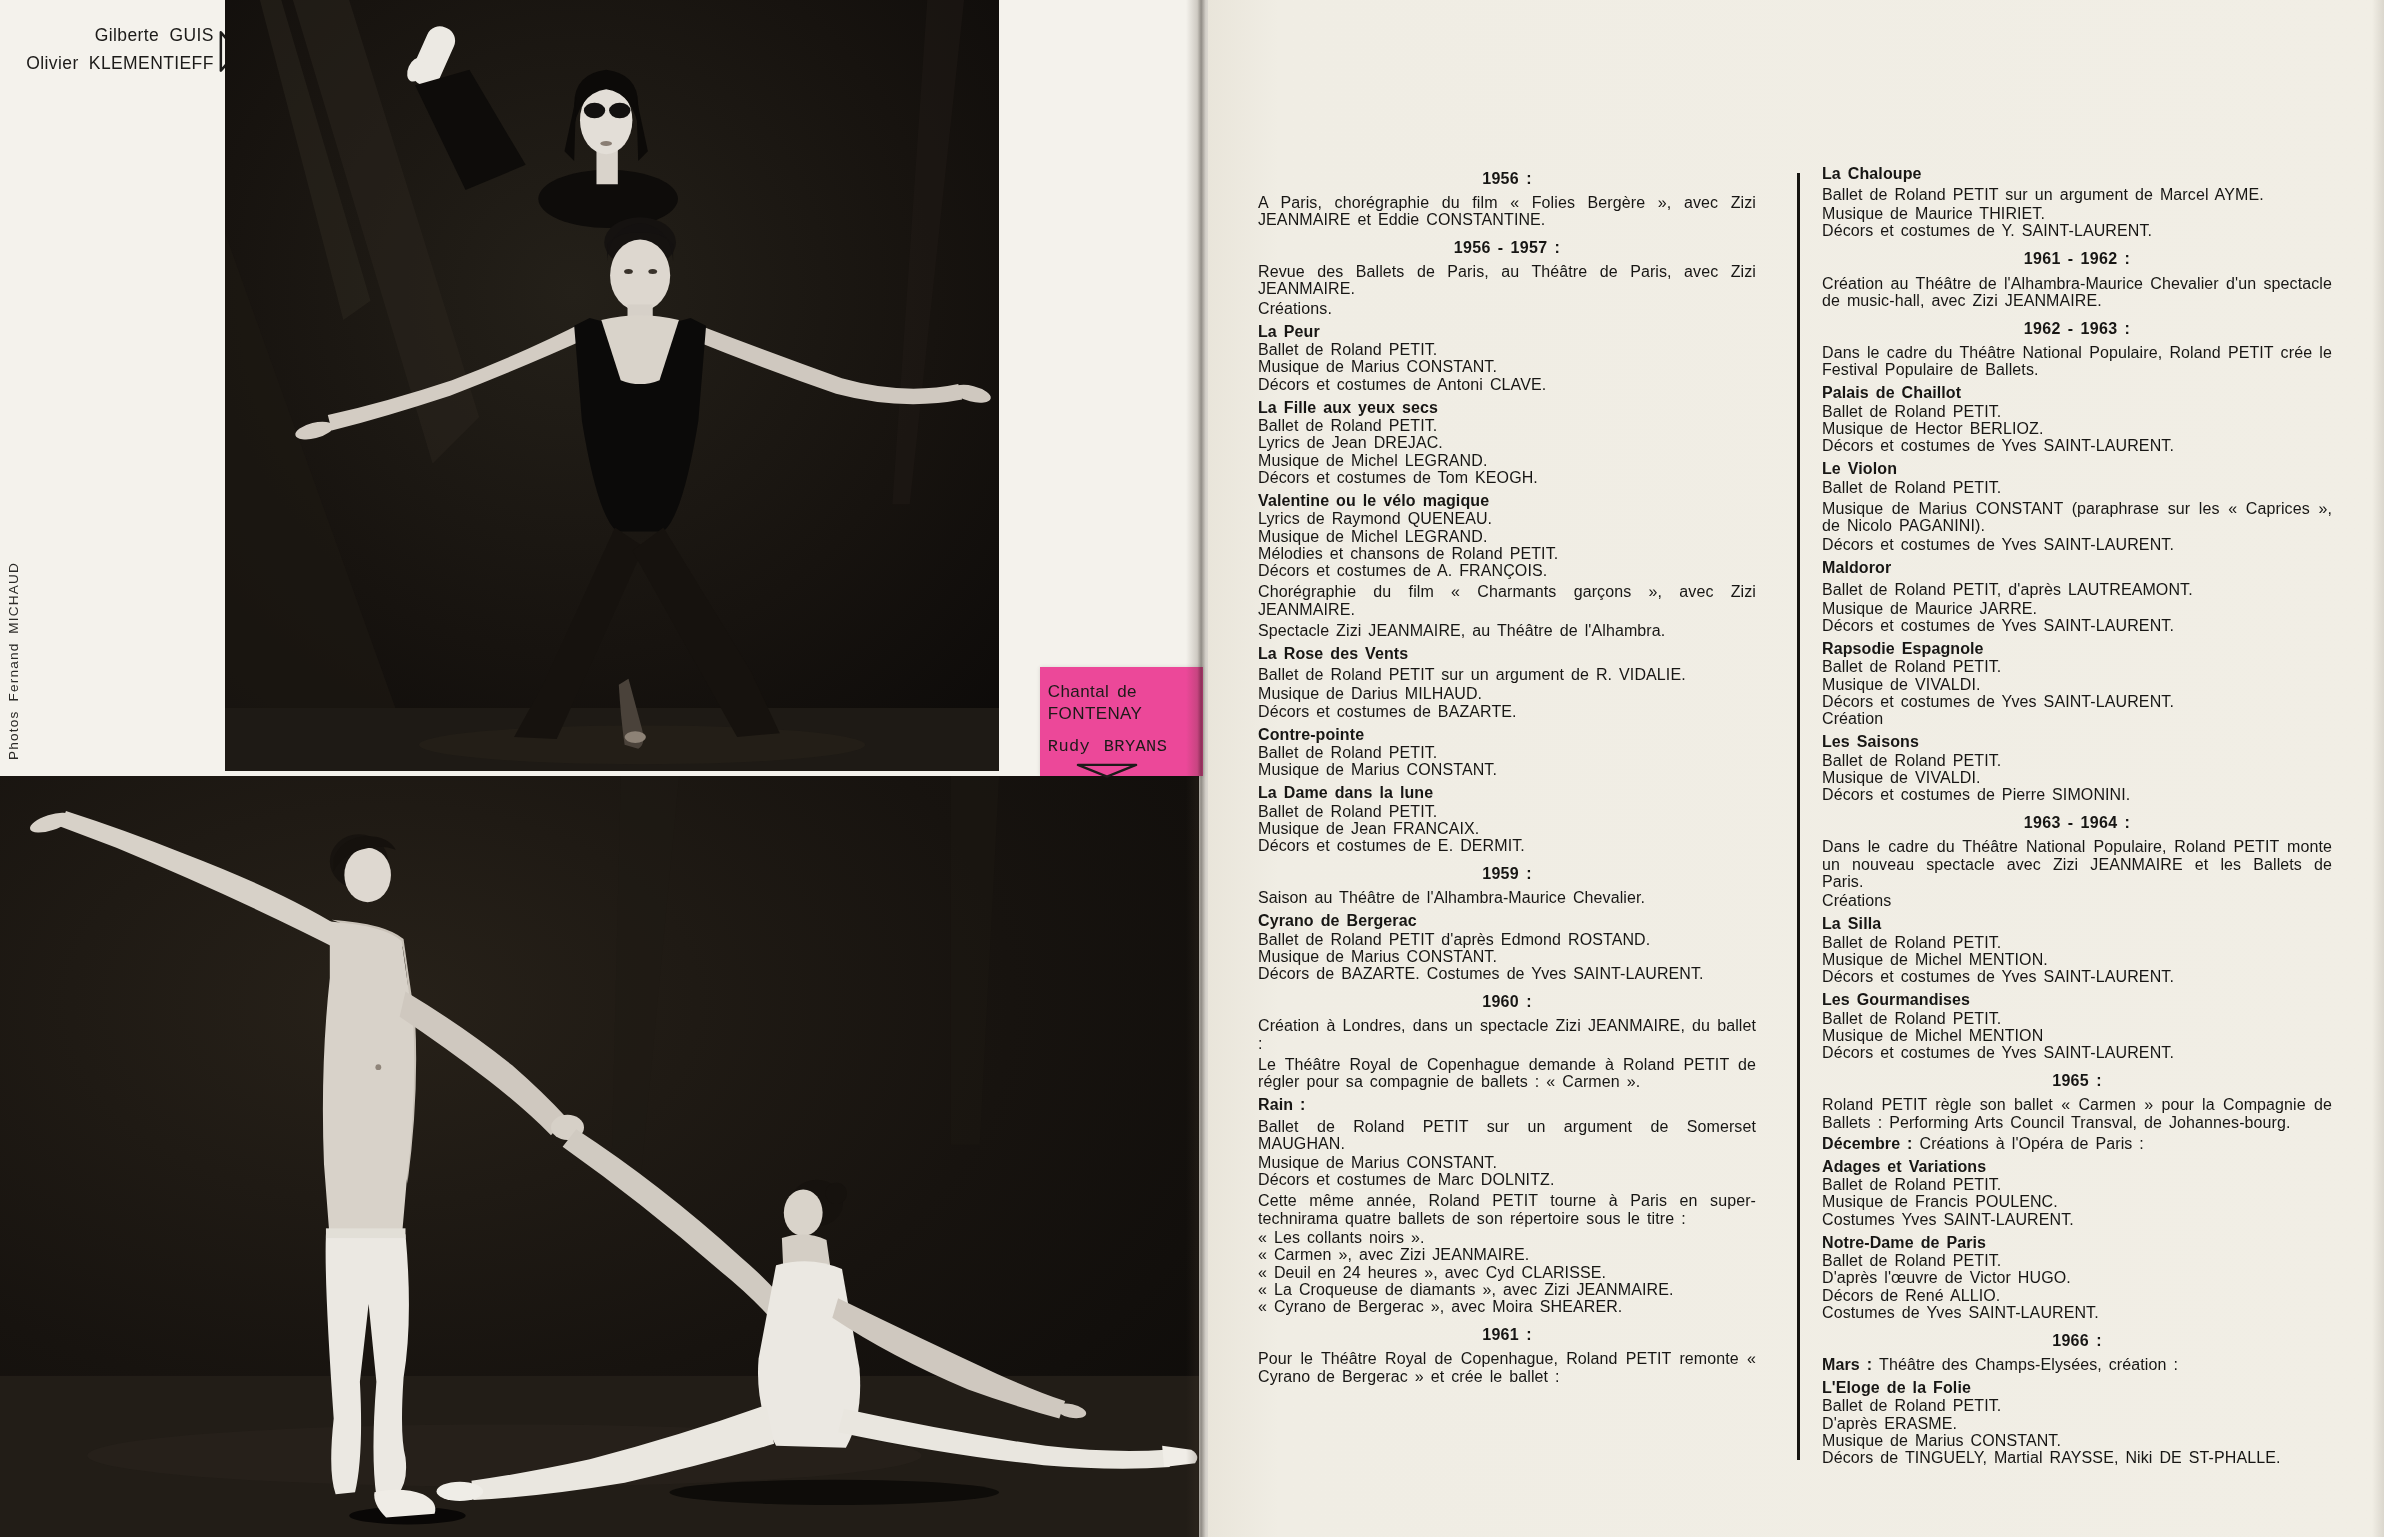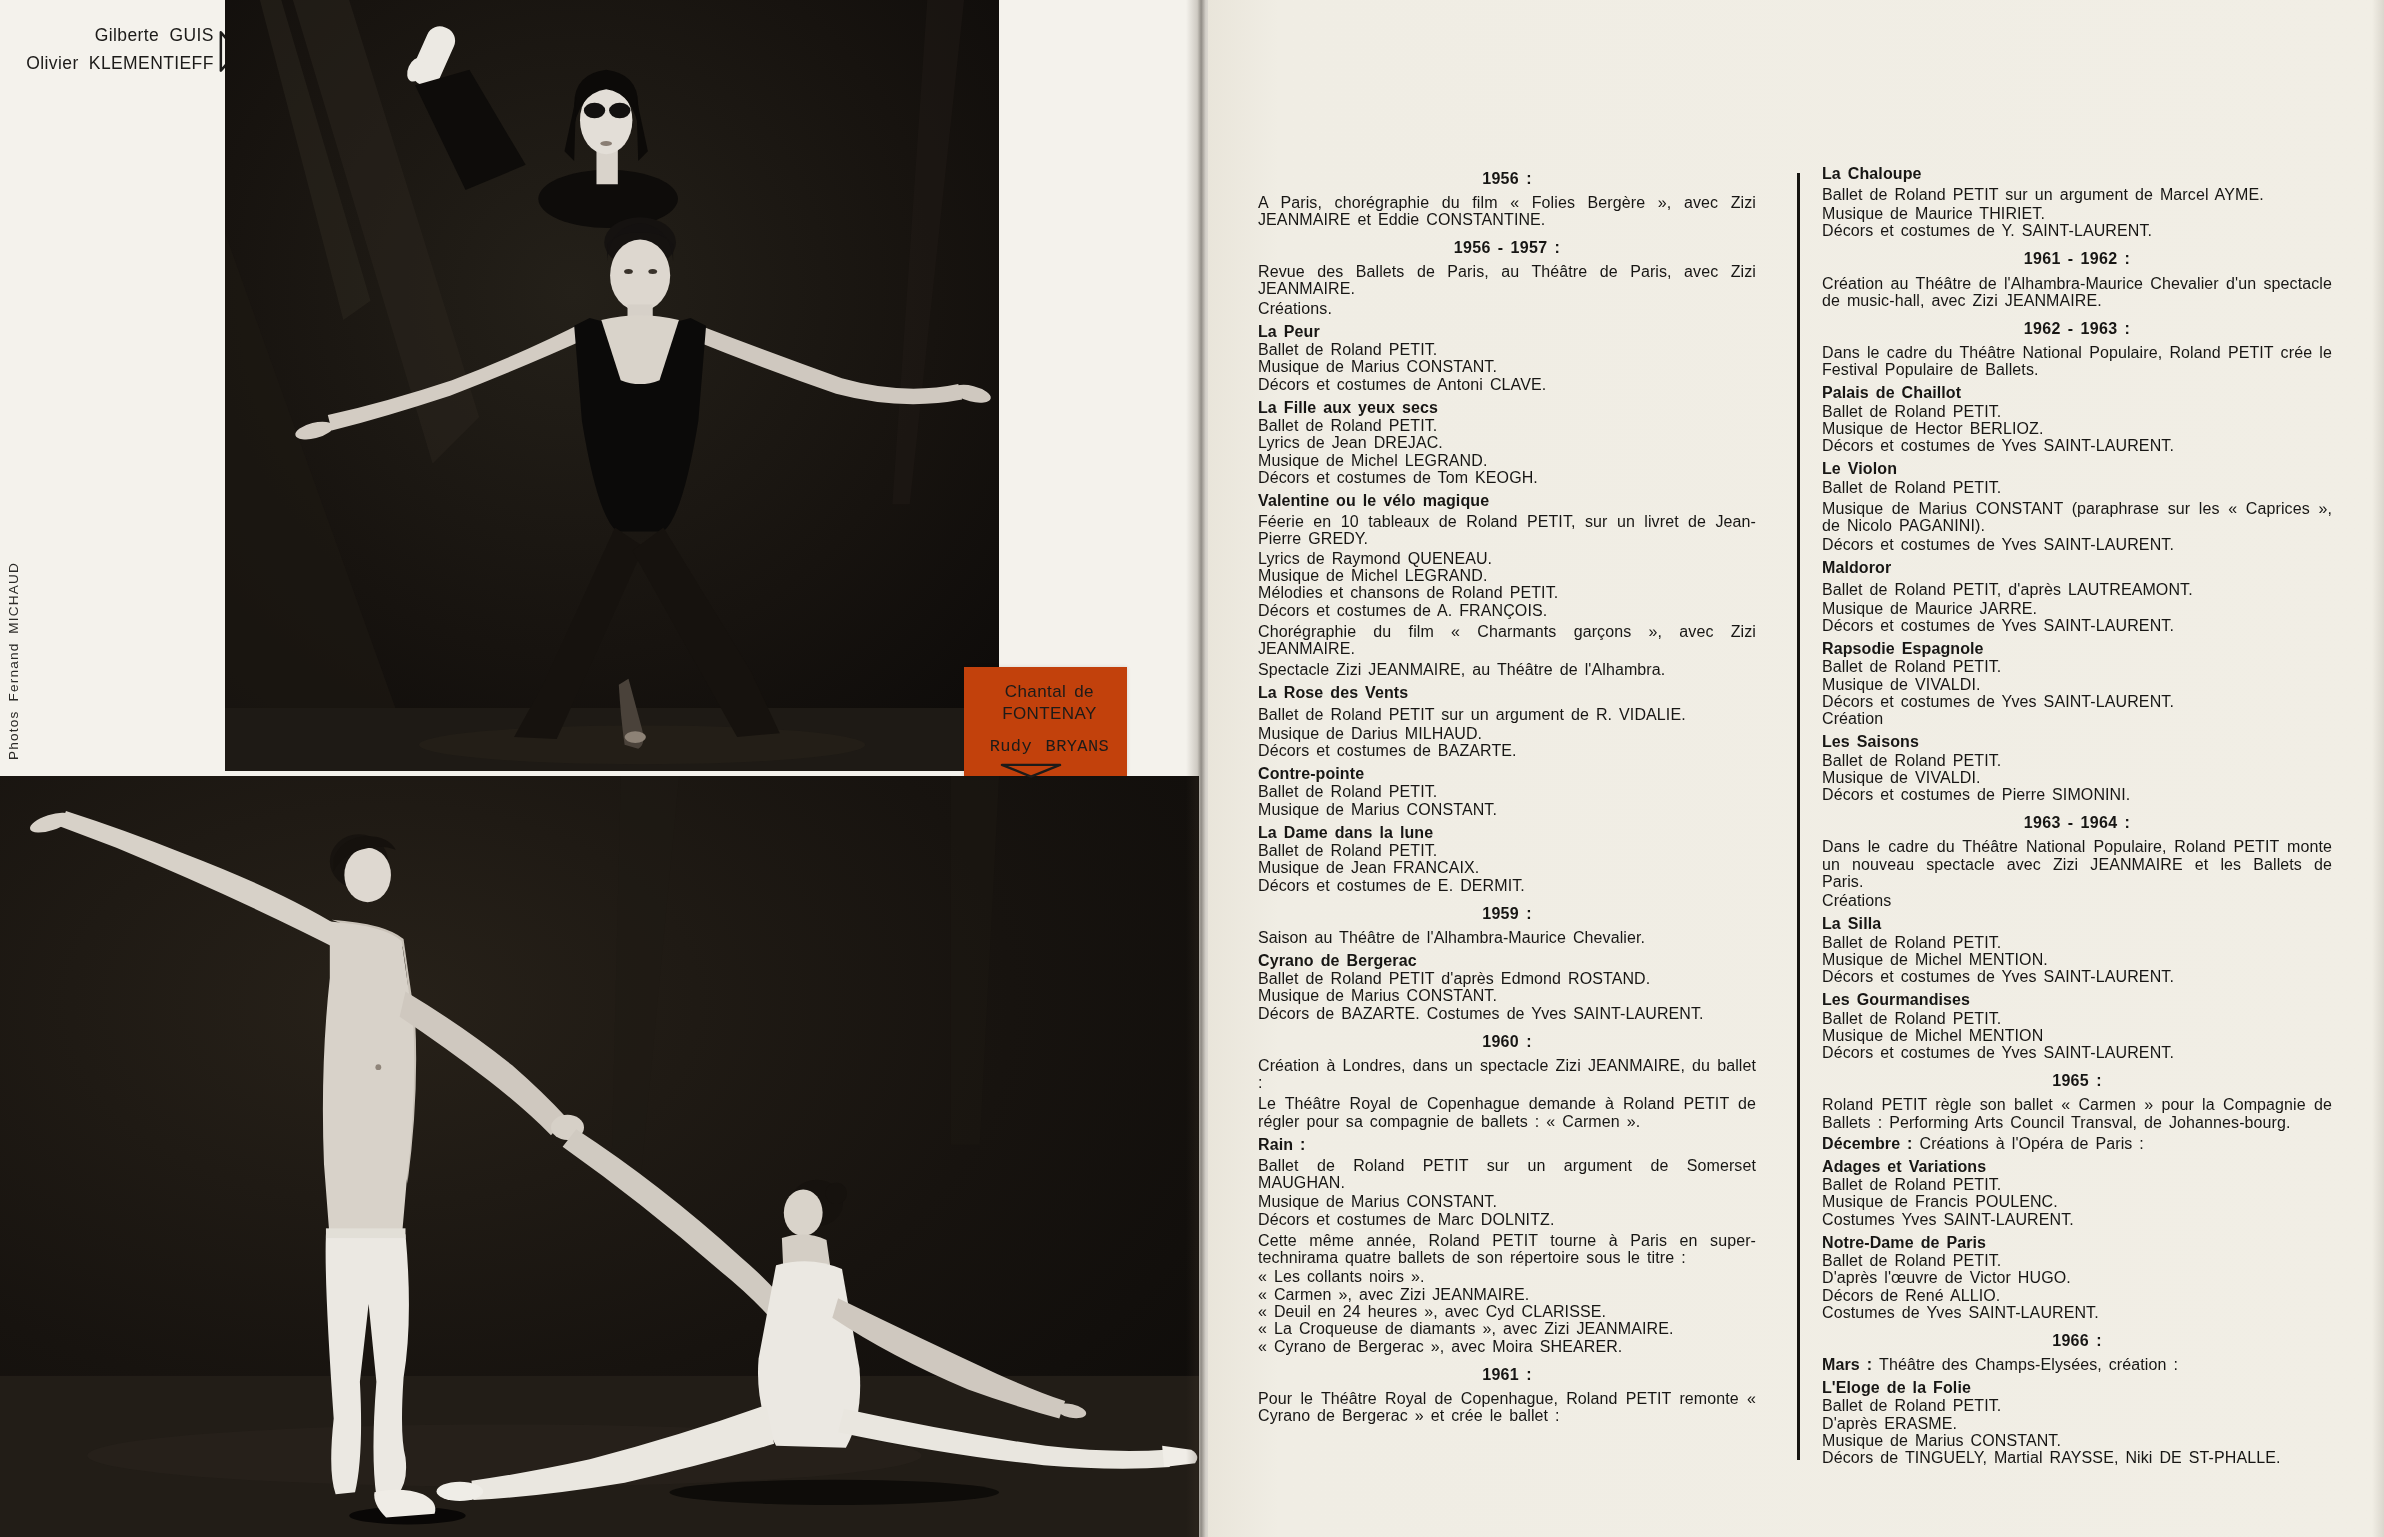--- a/index.html
+++ b/index.html
@@ -12,23 +12,23 @@
   #credit-top{position:absolute;left:7.8px;top:21.3px;width:206px;text-align:right;
     font-size:17.5px;line-height:28px;letter-spacing:0.4px;word-spacing:4.9px;color:#1c1b19;}
   #credit-arrow{position:absolute;left:217px;top:29px;}
   #credit-side{position:absolute;left:5.8px;top:537px;height:223px;
     writing-mode:vertical-rl;transform:rotate(180deg);
     font-size:13.6px;letter-spacing:1.2px;word-spacing:3.9px;color:#2b2a27;}
   .photo{position:absolute;overflow:hidden;background:#141110;}
   #photo-top{left:225px;top:0;width:774px;height:771px;}
   #photo-bottom{left:0;top:776px;width:1199px;height:761px;}
   .photo svg{display:block;width:100%;height:100%;}
-  #caption-box{position:absolute;left:964px;top:667px;width:163px;height:109px;
-    background:#c2410c;box-shadow:0 0 3.9px rgba(0,0,0,.12);padding:13.6px 0 0 7.8px;box-sizing:border-box;
-    font-size:17px;line-height:22px;letter-spacing:0.4px;word-spacing:2.9px;color:#1c1b19;text-align:center;}
+  #caption-box{position:absolute;left:1040px;top:667px;width:163px;height:109px;
+    background:#ec4899;box-shadow:0 0 3.9px rgba(0,0,0,.12);padding:13.6px 0 0 7.8px;box-sizing:border-box;
+    font-size:17px;line-height:22px;letter-spacing:0.4px;word-spacing:2.9px;color:#1c1b19;}
   #caption-arrow{margin:3.9px 0 0 27px;display:block;}
   .cap-gap{margin-top:11.6px;font-family:Liberation Mono, monospace;}
   
   #spine{position:absolute;left:1186px;top:0;width:33px;height:1537px;
     background:linear-gradient(90deg,rgba(70,58,44,0) 0%,rgba(70,58,44,.22) 34%,rgba(25,18,10,.45) 46%,rgba(70,58,44,.18) 60%,rgba(70,58,44,0) 100%);}
   #right-edge{position:absolute;left:2372px;top:0;width:12.6px;height:1537px;
     background:linear-gradient(90deg,rgba(70,58,44,0),rgba(70,58,44,.14));}
   
   #right-page{position:absolute;left:1208px;top:0;width:1176px;height:1537px;
     background:linear-gradient(90deg,#e9e5da 0%,#f0ede4 6%,#f1eee5 100%);}
@@ -187,21 +187,20 @@
         <p class="title">La Peur</p>
         <p class="line">Ballet de Roland PETIT.</p>
         <p class="line">Musique de Marius CONSTANT.</p>
         <p class="line">Décors et costumes de Antoni CLAVE.</p>
         <p class="title">La Fille aux yeux secs</p>
         <p class="line">Ballet de Roland PETIT.</p>
         <p class="line">Lyrics de Jean DREJAC.</p>
         <p class="line">Musique de Michel LEGRAND.</p>
         <p class="line">Décors et costumes de Tom KEOGH.</p>
         <p class="title">Valentine ou le vélo magique</p>
-        <p class="p">Féerie en 10 tableaux de Roland PETIT, sur un livret de Jean-Pierre GREDY.</p>
         <p class="line">Lyrics de Raymond QUENEAU.</p>
         <p class="line">Musique de Michel LEGRAND.</p>
         <p class="line">Mélodies et chansons de Roland PETIT.</p>
         <p class="line">Décors et costumes de A. FRANÇOIS.</p>
         <p class="p">Chorégraphie du film « Charmants garçons », avec Zizi JEANMAIRE.</p>
         <p class="p">Spectacle Zizi JEANMAIRE, au Théâtre de l'Alhambra.</p>
         <p class="title">La Rose des Vents</p>
         <p class="p">Ballet de Roland PETIT sur un argument de R. VIDALIE.</p>
         <p class="line">Musique de Darius MILHAUD.</p>
         <p class="line">Décors et costumes de BAZARTE.</p>

